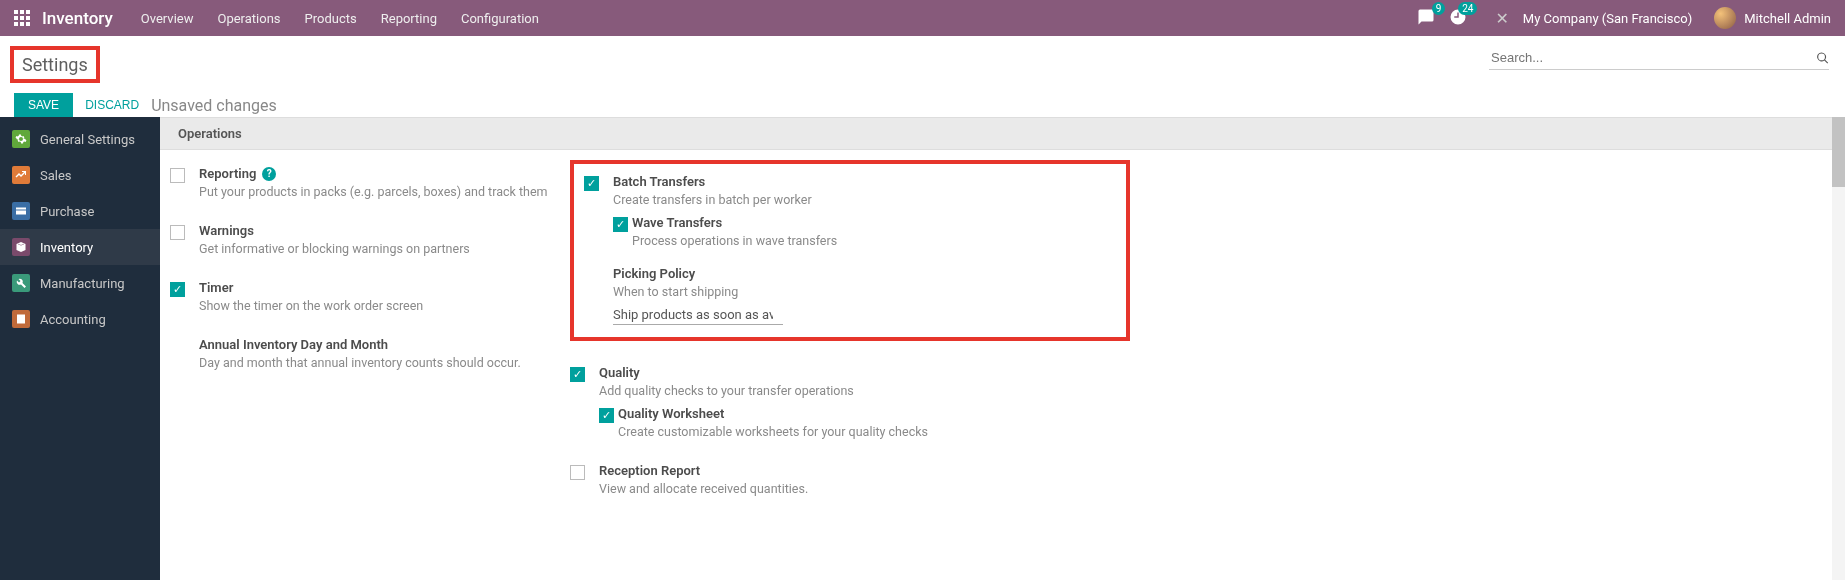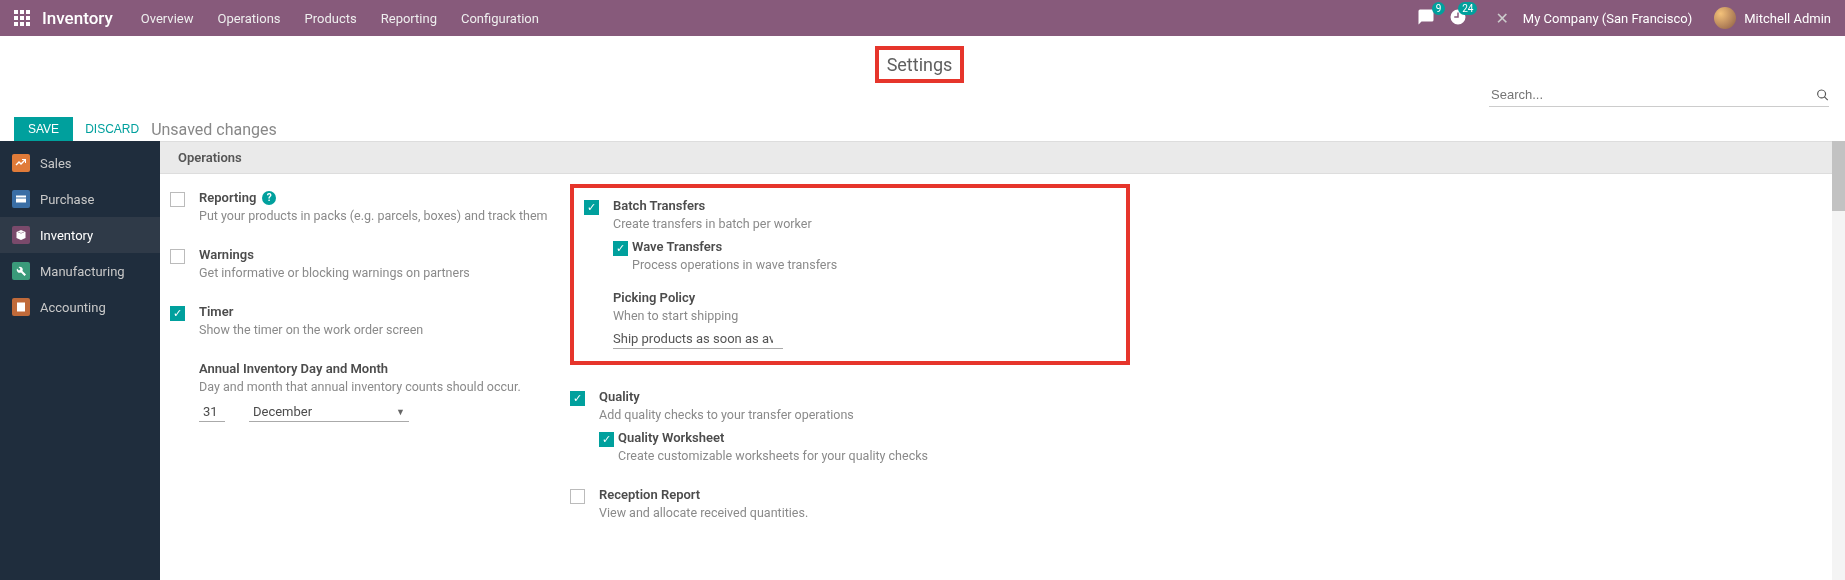--- a/index.html
+++ b/index.html
@@ -14,21 +14,21 @@
 .spacer { flex: 1; }
 .badge-wrap { position: relative; margin-right: 14px; }
 .badge { position: absolute; top: -6px; right: -10px; background: #00A09D; color: #fff; font-size: 10px; border-radius: 8px; padding: 1px 4px; }
 .navicon { width: 18px; height: 18px; fill: #fff; }
 .close-x { margin: 0 14px; color: #ccc; font-size: 16px; cursor: pointer; }
 .company { margin-right: 22px; font-size: 13px; text-align: right; }
 .avatar { width: 22px; height: 22px; border-radius: 50%; background: radial-gradient(circle at 30% 30%, #f4c27a, #8a5a44); margin-right: 8px; }
 .user { font-size: 13px; }
 
 
-.crumbrow { display: flex; align-items: center; padding: 10px 16px 4px 10px; flex-direction: column; }
+.crumbrow { display: flex; align-items: flex-start; padding: 10px 16px 4px 10px; }
 .crumb { font-size: 18px; color: #5f5f5f; border: 4px solid #e6352b; padding: 4px 8px; }
 .searchbox { margin-left: auto; width: 340px; border-bottom: 1px solid #ccc; display: flex; align-items: center; }
 .searchbox input { border: none; outline: none; width: 100%; font-size: 13px; padding: 4px 2px; color: #666; }
 .searchbox .mag { width: 14px; height: 14px; fill: #555; }
 
 
 .actionbar { display: flex; align-items: center; padding: 6px 14px 0; gap: 12px; }
 .btn-save { background: #00A09D; color: #fff; border: none; padding: 5px 14px; font-size: 12px; font-weight: 500; cursor: pointer; }
 .btn-discard { background: none; border: none; color: #00A09D; font-size: 12px; font-weight: 500; cursor: pointer; }
 .unsaved { color: #888; font-size: 16px; }
@@ -132,20 +132,28 @@
 <div class="actionbar">
   <button class="btn-save">SAVE</button>
   <button class="btn-discard">DISCARD</button>
   <span class="unsaved">Unsaved changes</span>
 </div>
 
 <div class="layout">
 
   <div class="sidebar">
     <div class="side-item">
+      <div class="side-ico ico-gear">
+          <svg viewBox="0 0 24 24">
+            <path d="M12 8a4 4 0 1 0 4 4 4 4 0 0 0-4-4zm9 4a7 7 0 0 1-.1 1.2l2.1 1.6-2 3.4-2.5-1a7 7 0 0 1-2 1.2l-.4 2.6h-4l-.4-2.6a7 7 0 0 1-2-1.2l-2.5 1-2-3.4 2.1-1.6A7 7 0 0 1 3 12a7 7 0 0 1 .1-1.2L1 9.2l2-3.4 2.5 1a7 7 0 0 1 2-1.2L7.9 3h4l.4 2.6a7 7 0 0 1 2 1.2l2.5-1 2 3.4-2.1 1.6A7 7 0 0 1 21 12z"></path>
+          </svg>
+        </div>
+      <span>General Settings</span>
+    </div>
+    <div class="side-item">
       <div class="side-ico ico-sales">
           <svg viewBox="0 0 24 24">
             <path d="M3 17l5-5 4 4 8-8v4h2V4h-8v2h4l-6 6-4-4-7 7z"></path>
           </svg>
         </div>
       <span>Sales</span>
     </div>
     <div class="side-item">
       <div class="side-ico ico-purchase">
           <svg viewBox="0 0 24 24">
@@ -216,27 +224,20 @@
             <div class="setting-desc">Show the timer on the work order screen</div>
           </div>
         </div>
 
         <div class="setting" style="padding-left:29px">
           <div class="setting-body">
             <div class="setting-title">
                 <span>Annual Inventory Day and Month</span>
               </div>
             <div class="setting-desc">Day and month that annual inventory counts should occur.</div>
-            <div class="daymonth">
-              <div class="num-under">31</div>
-              <div class="month-under">
-                <span>December</span>
-                <span class="caret">▼</span>
-              </div>
-            </div>
           </div>
         </div>
       </div>
 
       <div class="col col-right">
         <div class="redbox">
           <div class="setting">
             <div class="cb checked"></div>
             <div class="setting-body">
               <div class="setting-title">

